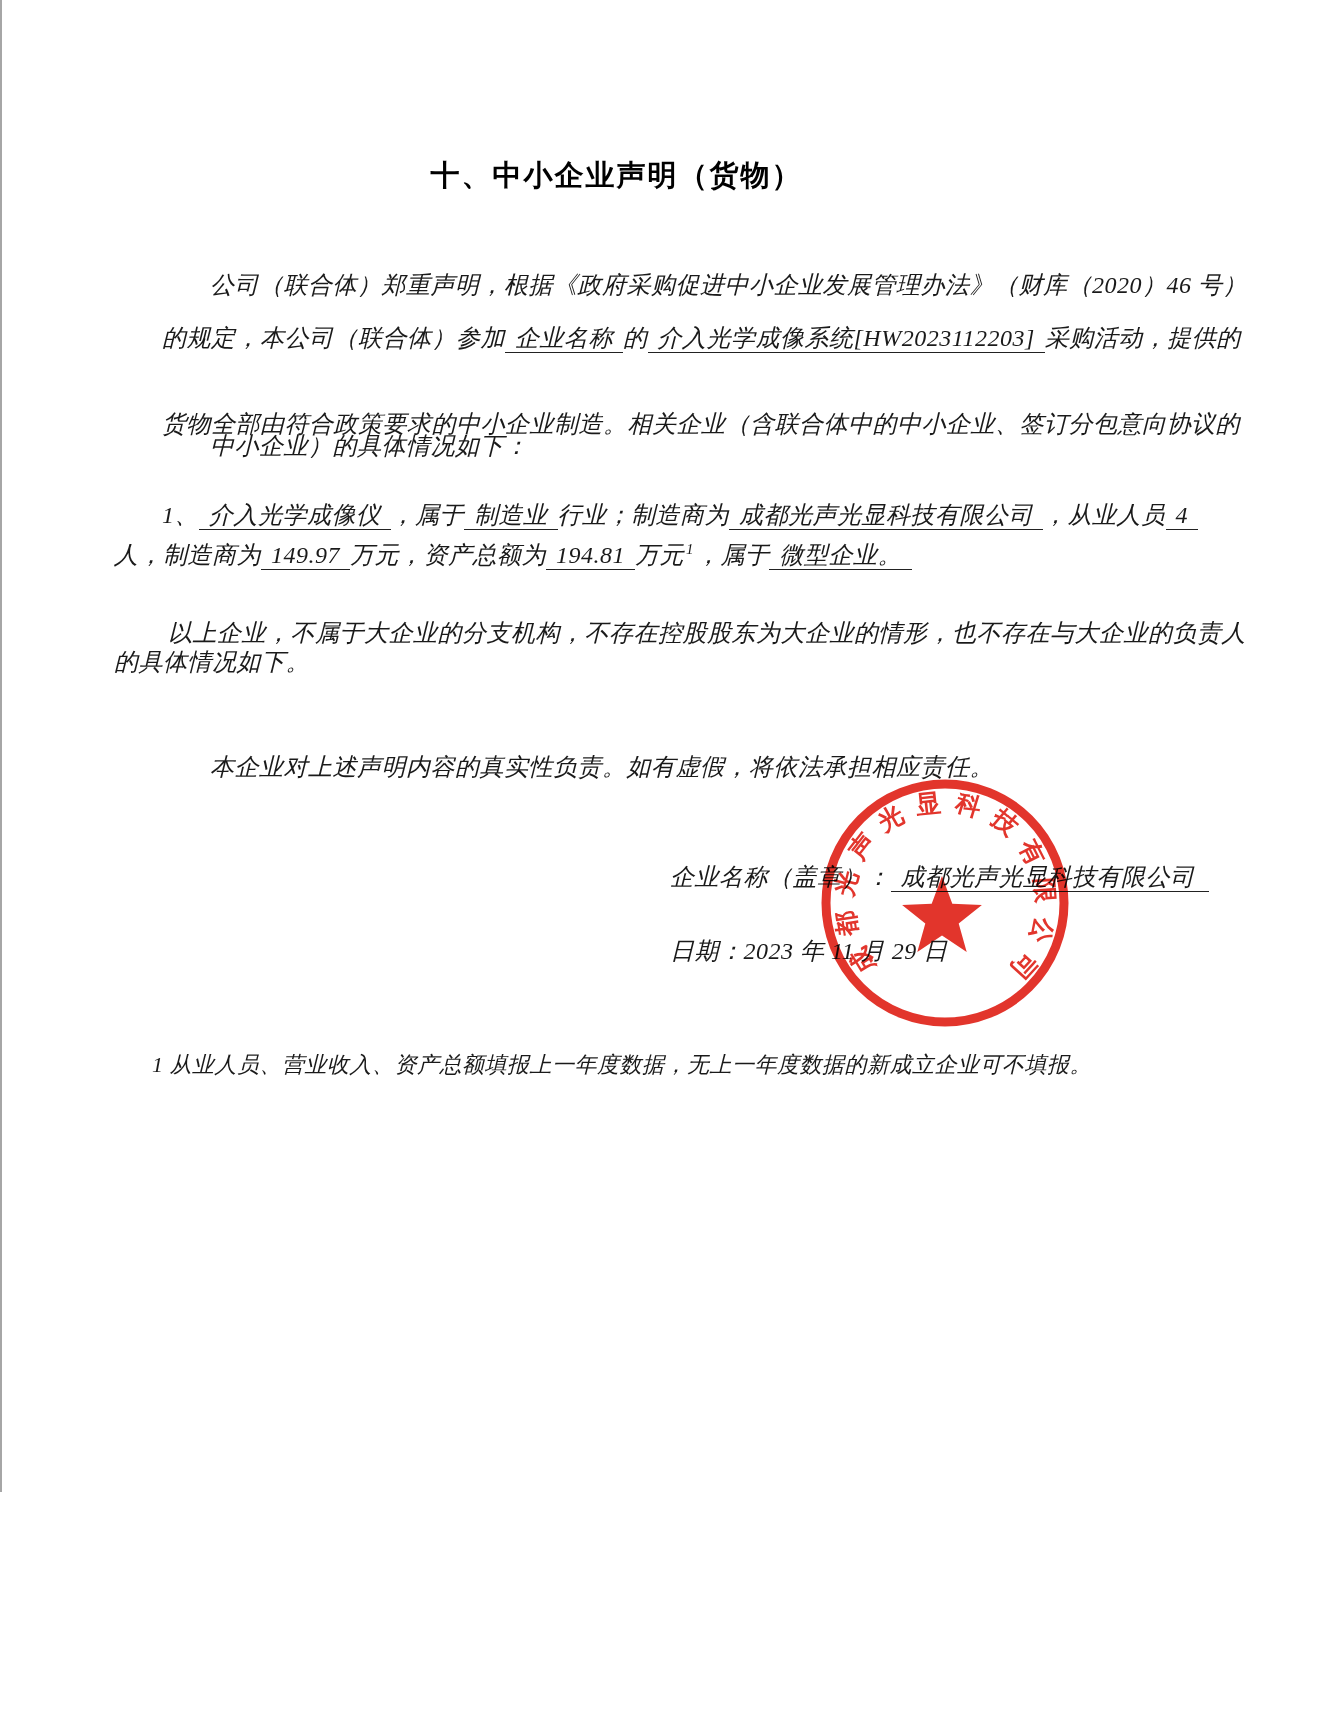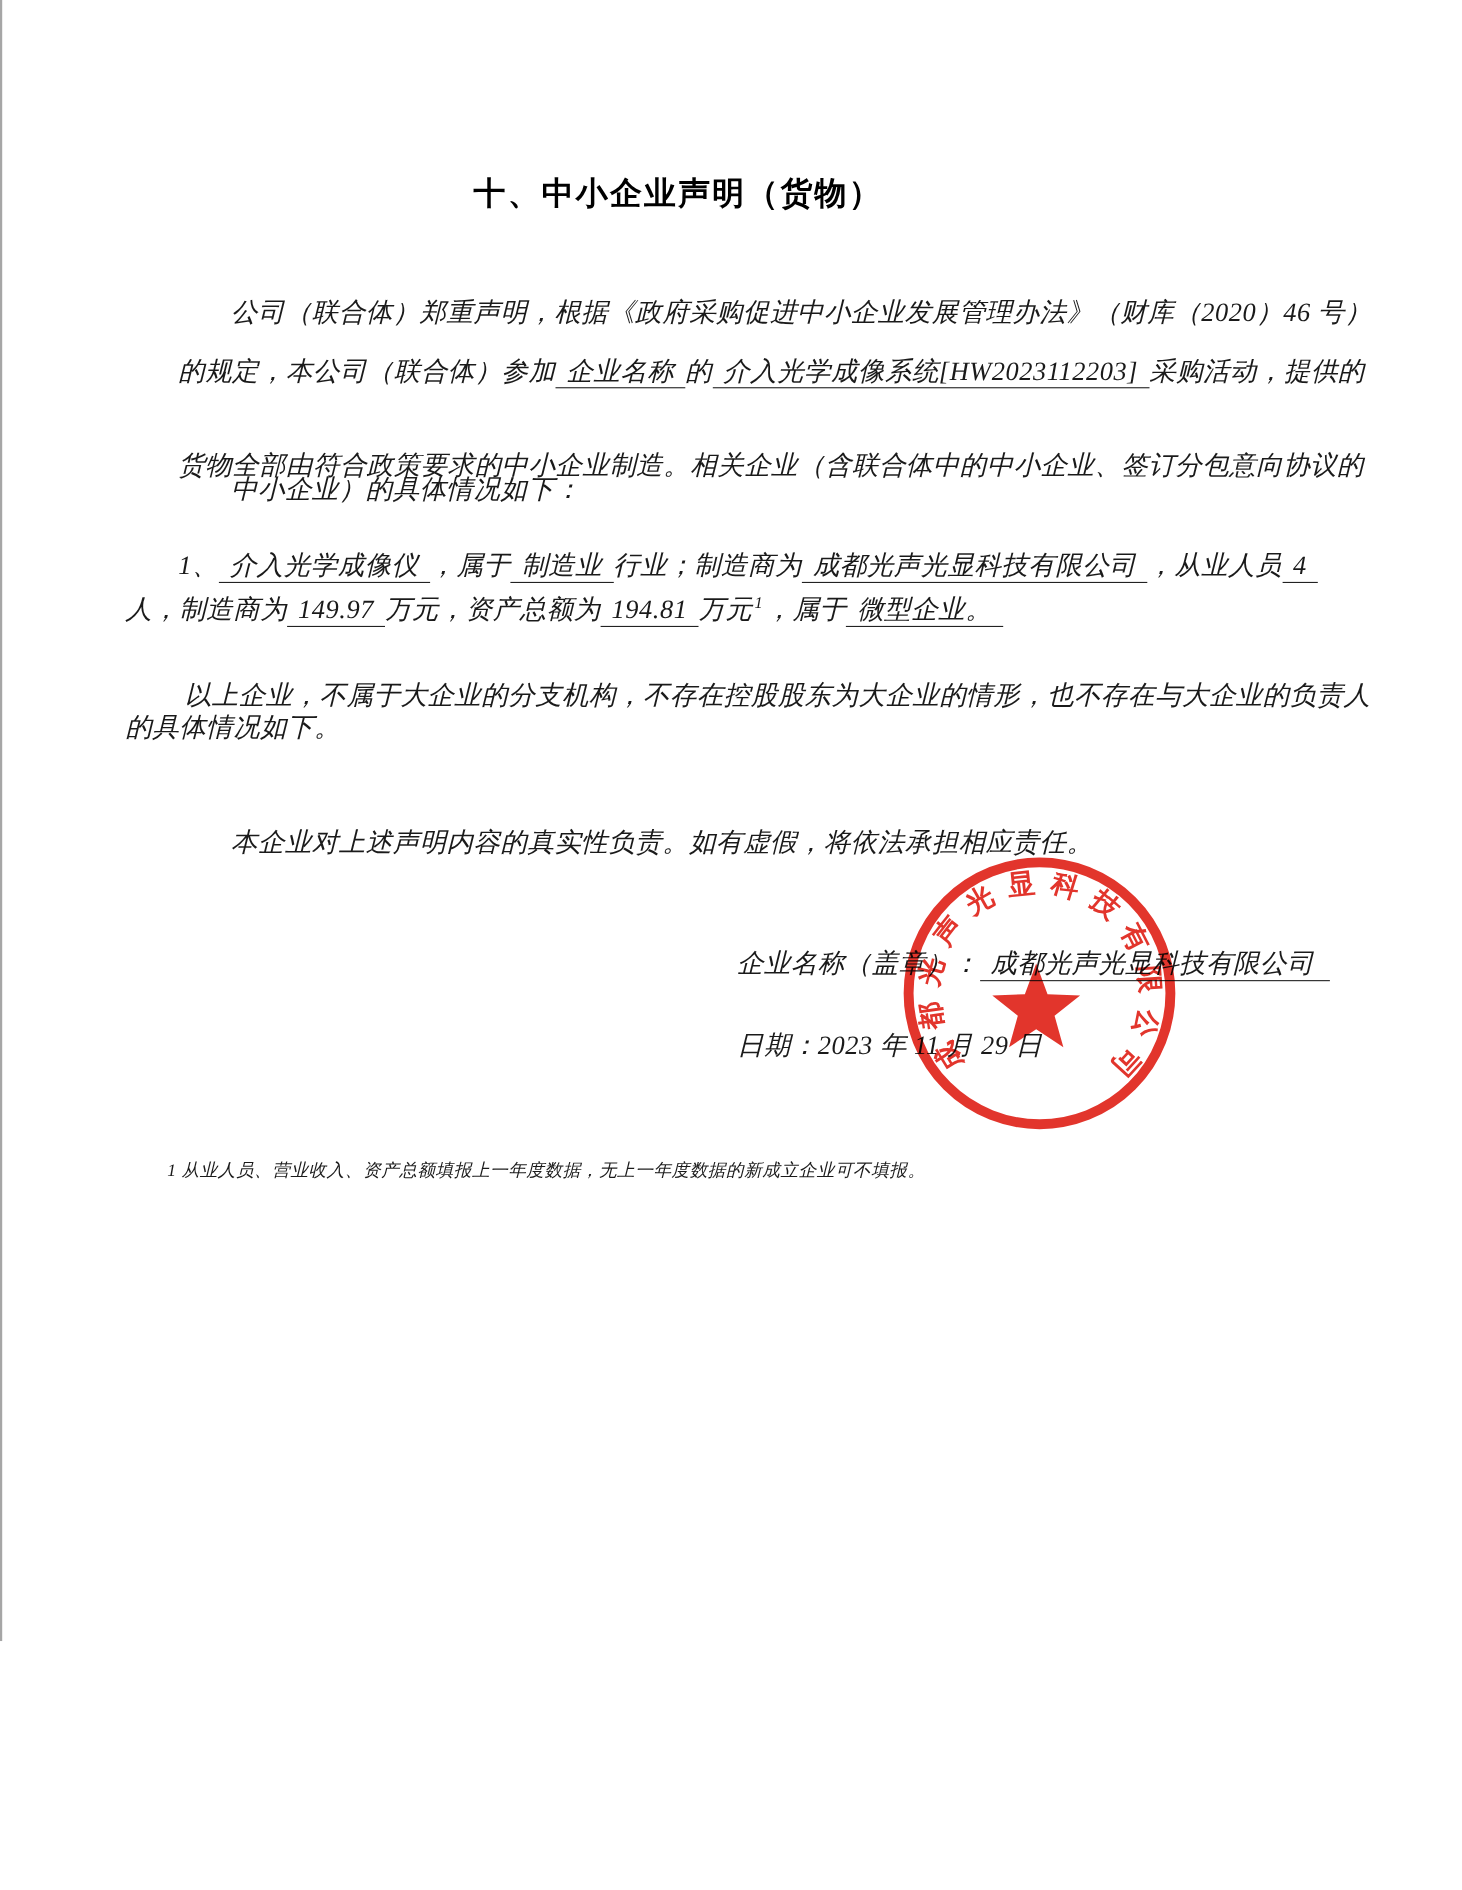--- a/index.html
+++ b/index.html
@@ -37,21 +37,21 @@
   .p2  { top: 323px;  left: 160px; }
   .p3  { top: 377px;  left: 160px; margin-top: 32px; }
   .p4  { top: 431px;  left: 160px; margin-left: 48px; }
   .p5  { top: 500px;  left: 160px; }
   .p6  { top: 540px;  left: 112px; }
   .p7  { top: 593px;  left: 166px; margin-top: 25px; }
   .p8  { top: 647px;  left: 112px; }
   .p9  { top: 752px;  left: 208px; }
   .p10 { top: 862px;  left: 668px; }
   .p11 { top: 936px;  left: 668px; }
-  .footnote { top: 1050px; left: 150px; font-size: 16px; }
+  .footnote { top: 1050px; left: 150px; font-size: 22px; }
   .fill {
     display: inline-block;
     border-bottom: 1px solid #222;
     padding: 0 10px;
     line-height: 28px;
   }
   .fill.wide { padding: 0 14px 0 10px; }
   sup.fn-ref {
     font-size: 0.62em;
     vertical-align: super;

